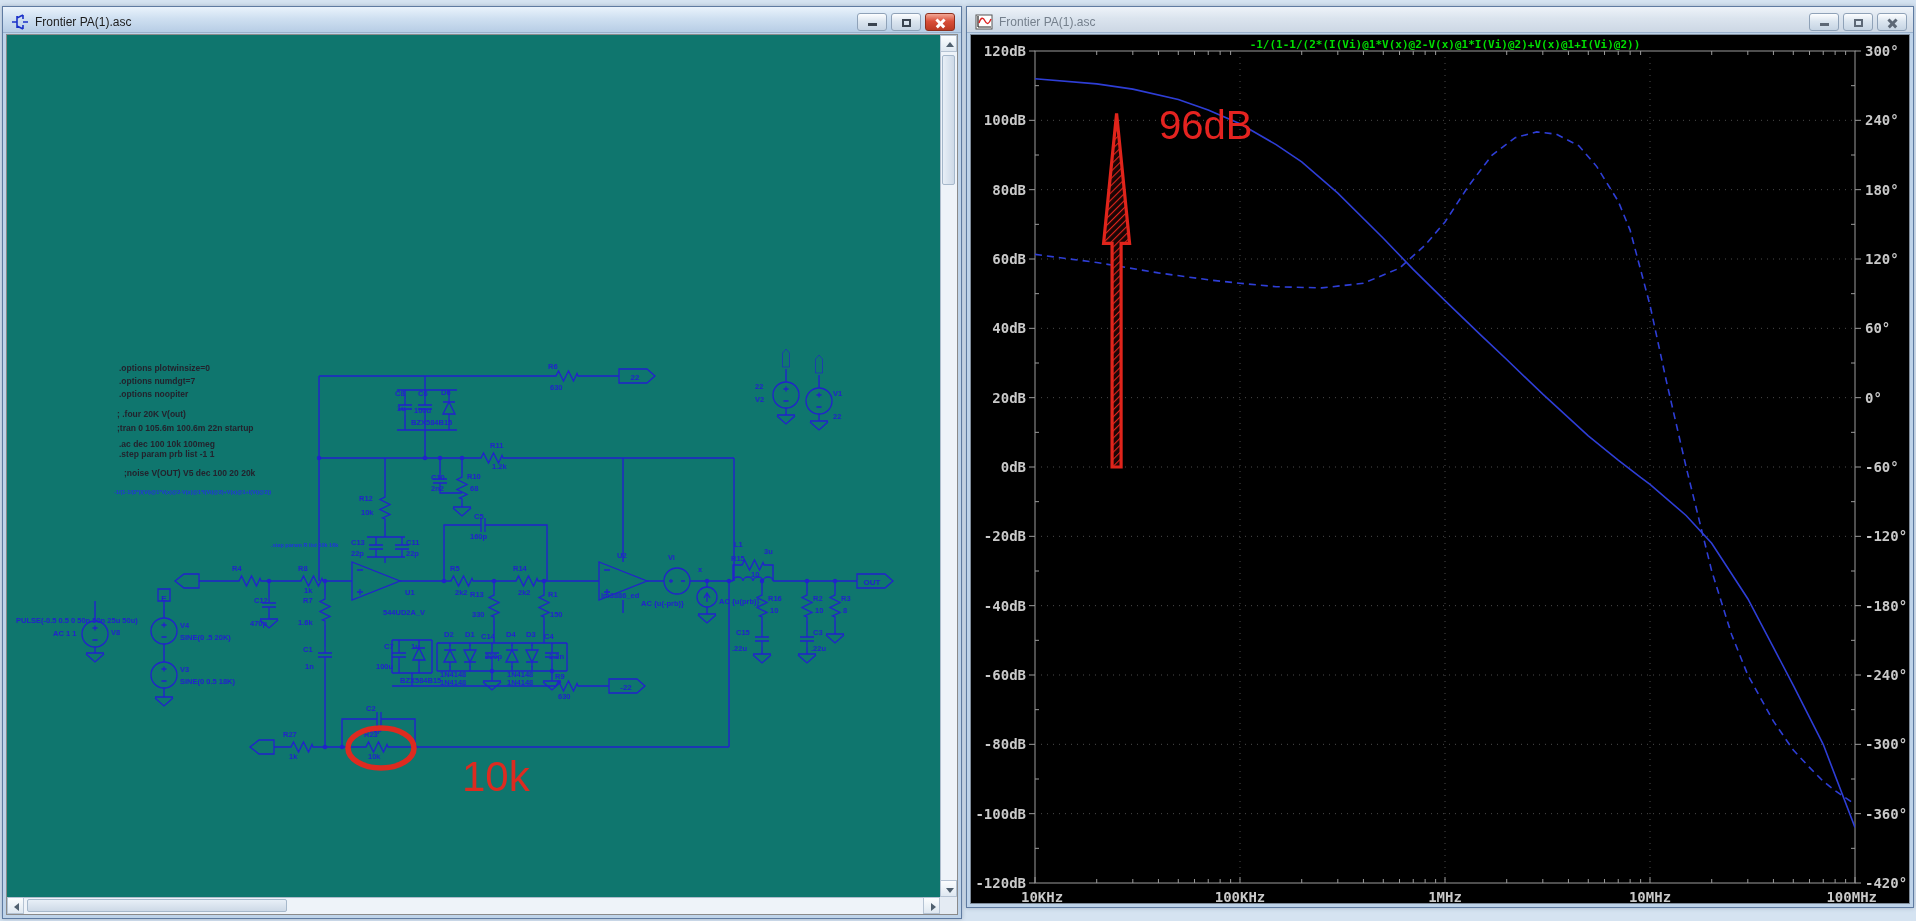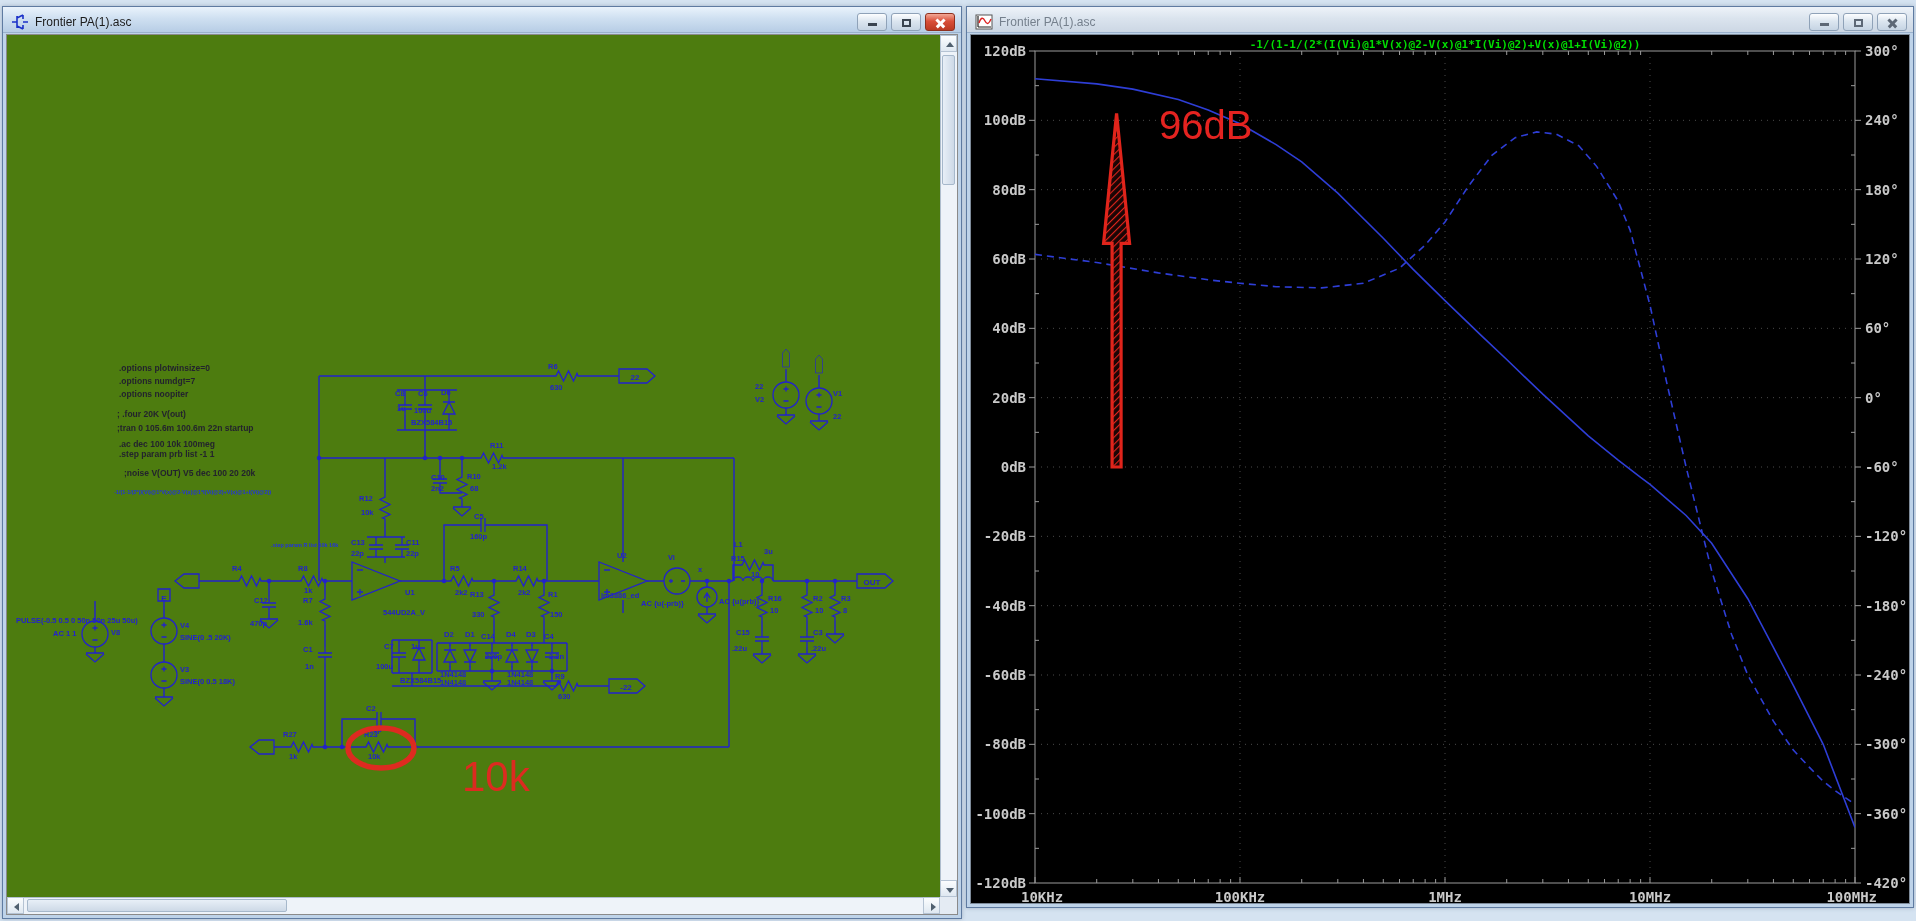--- a/index.html
+++ b/index.html
@@ -18,21 +18,21 @@
   .wbtn { width:30px; height:18px; border:1px solid #8fa2b8; border-radius:3px;
     background:linear-gradient(#fdfeff,#dce6f0 45%,#c6d4e3); position:relative; cursor:pointer; }
   .wbtn.close-active { background:linear-gradient(#f2a896,#d9503a 45%,#bb3a23); border-color:#8e3120; }
   .glyph-min { position:absolute; left:10px; bottom:4px; width:9px; height:3px; background:#3a4450; }
   .glyph-res { position:absolute; left:10px; top:5px; width:9px; height:8px; border:2px solid #3a4450; background:transparent; }
   .glyph-x::before,.glyph-x::after { content:""; position:absolute; left:9px; top:8px; width:11px; height:2.5px; background:#fff; }
   .glyph-x::before { transform:rotate(45deg); } .glyph-x::after { transform:rotate(-45deg); }
   #win-right .glyph-x::before,#win-right .glyph-x::after { background:#5d6876; }
   .appicon { width:18px; height:16px; flex:0 0 auto; }
 
-  .client-left { position:absolute; left:3px; top:27px; right:3px; bottom:3px; background:#4d7c0f; border:1px solid #8a8a8a; }
+  .client-left { position:absolute; left:3px; top:27px; right:3px; bottom:3px; background:#0f766e; border:1px solid #8a8a8a; }
   #schematic-svg { position:absolute; left:0; top:0; }
   .sl-dir  { font:700 8.5px "Liberation Sans",sans-serif; fill:#23232d; }
   .sl-cmp  { font:700 7.5px "Liberation Sans",sans-serif; fill:#2222cc; }
   .sl-frm  { font:700 5.5px "Liberation Sans",sans-serif; fill:#2233dd; }
   .sl-tagt { font:700 8px "Liberation Sans",sans-serif; fill:#2222cc; text-anchor:middle; }
   .sl-ann  { font:42px "Liberation Sans",sans-serif; fill:#dd2b20; }
   .wire { stroke:#2222cc; stroke-width:1.4; fill:none; }
   .sym  { stroke:#2222cc; stroke-width:1.3; fill:none; }
   .dot  { fill:#2222cc; }
   .red-ann { stroke:#dd2b20; fill:none; }

